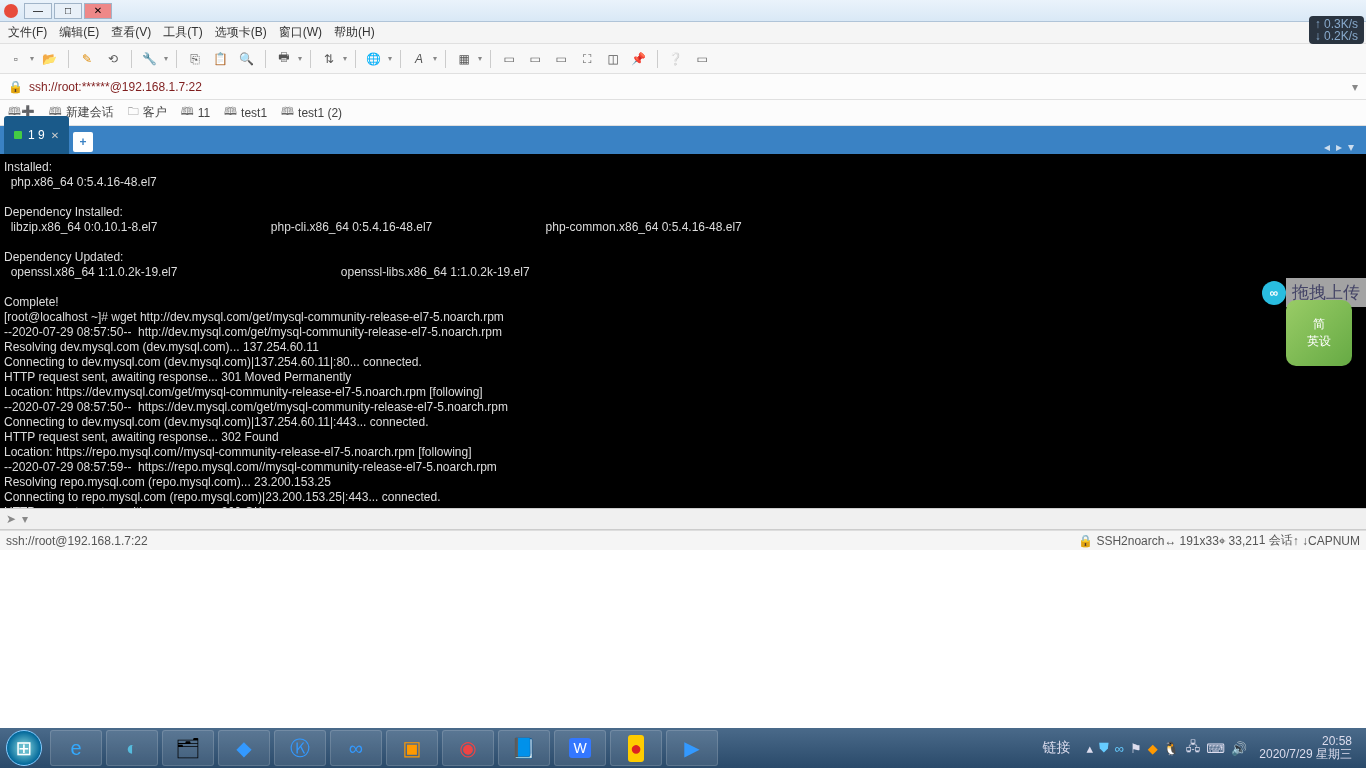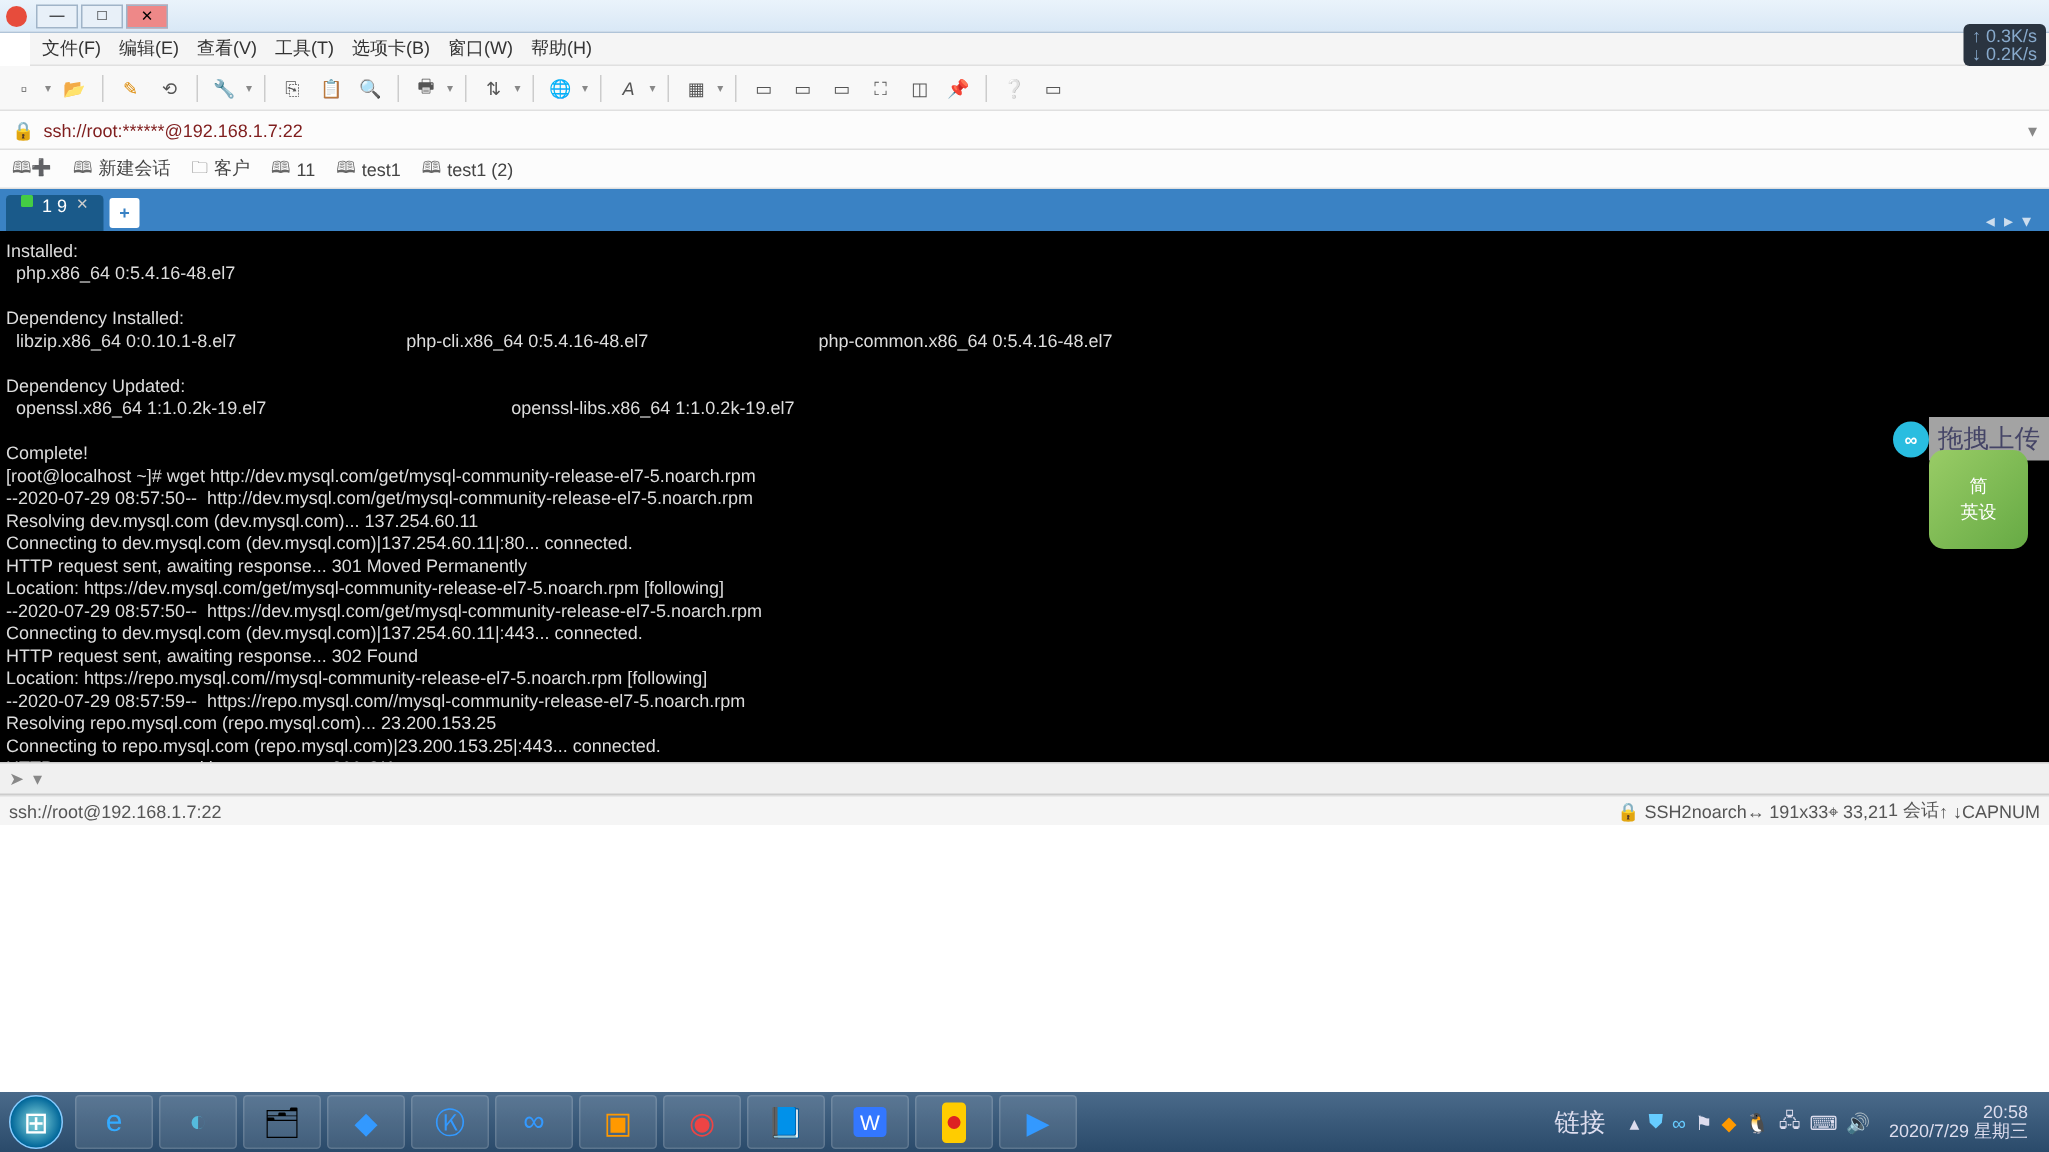--- a/index.html
+++ b/index.html
@@ -11,21 +11,21 @@
 .titlebar .title { color: #333; flex: 1; }
 .window-controls { display: flex; gap: 2px; }
 .win-btn { width: 28px; height: 16px; border: 1px solid #a0b4c8; background: #e8f0f8; display: flex; align-items: center; justify-content: center; font-size: 10px; cursor: pointer; }
 .win-btn.close { background: #e88; }
 
 
 .speed-overlay { position: absolute; right: 2px; top: 16px; background: #2a3440; color: #8ac; font-size: 10px; padding: 2px 6px; border-radius: 4px; z-index: 10; margin-left: 28px; }
 .speed-overlay div { line-height: 12px; }
 
 
-.menubar { height: 22px; background: #f5f5f5; display: flex; align-items: center; padding: 0 8px; gap: 12px; border-bottom: 1px solid #e0e0e0; margin-left: 20px; }
+.menubar { height: 22px; background: #f5f5f5; display: flex; align-items: center; padding: 0 8px; gap: 12px; border-bottom: 1px solid #e0e0e0; }
 .menubar span { color: #333; cursor: pointer; }
 
 
 .toolbar { height: 30px; background: #f8f8f8; display: flex; align-items: center; padding: 0 6px; gap: 6px; border-bottom: 1px solid #e0e0e0; }
 .tb-btn { width: 20px; height: 20px; display: flex; align-items: center; justify-content: center; color: #555; cursor: pointer; border-radius: 2px; }
 .tb-sep { width: 1px; height: 18px; background: #ccc; margin: 0 2px; }
 .tb-dd { font-size: 8px; color: #888; margin-left: -2px; }
 
 
 .addressbar { height: 26px; background: #fcfcfc; display: flex; align-items: center; padding: 0 8px; border-bottom: 1px solid #e0e0e0; }
@@ -33,21 +33,21 @@
 .addressbar .url { color: #7f1d1d; flex: 1; }
 .addressbar .expand { color: #888; cursor: pointer; }
 
 
 .sessionsbar { height: 26px; background: #fcfcfc; display: flex; align-items: center; padding: 0 8px; gap: 14px; border-bottom: 1px solid #e0e0e0; }
 .sessionsbar .item { display: flex; align-items: center; gap: 4px; color: #444; cursor: pointer; }
 .bm-icon { color: #666; font-size: 11px; }
 
 
 .tabstrip { height: 28px; background: #3a82c4; display: flex; align-items: flex-end; padding: 0 4px; }
-.tab { height: 24px; background: #1a5a8a; color: #fff; display: flex; align-items: flex-start; padding: 0 10px; gap: 6px; border-radius: 3px 3px 0 0; cursor: pointer; }
+.tab { height: 38px; background: #1a5a8a; color: #fff; display: flex; align-items: center; padding: 0 10px; gap: 6px; border-radius: 3px 3px 0 0; cursor: pointer; }
 .tab .dot { width: 8px; height: 8px; background: #4c4; border-radius: 1px; }
 .tab .close { color: #ccc; font-size: 10px; }
 .tab-add { width: 20px; height: 20px; background: #fff; color: #3a82c4; display: flex; align-items: center; justify-content: center; margin-left: 4px; margin-bottom: 2px; cursor: pointer; font-weight: bold; border-radius: 2px; }
 .tabstrip .spacer { flex: 1; }
 .tabstrip .nav-arrows { color: #cde; display: flex; gap: 6px; padding: 0 8px; }
 
 
 .terminal { background: #000; color: #ddd; font-family: "Consolas", "Courier New", monospace; font-size: 13px; line-height: 15px; padding: 6px 4px; height: 354px; overflow: hidden; white-space: pre; }
 .terminal .cursor { display: inline-block; width: 8px; height: 13px; background: #4c4; vertical-align: middle; }
 
@@ -67,21 +67,21 @@
 .statusbar { height: 20px; background: #f5f5f5; display: flex; align-items: center; padding: 0 6px; color: #555; font-size: 11px; border-top: 1px solid #ddd; }
 .statusbar .left { flex: 1; }
 .statusbar .item { display: flex; align-items: center; gap: 3px; }
 
 
 .taskbar { position: absolute; bottom: 0; left: 0; right: 0; height: 40px; background: linear-gradient(#4a6a8a, #2a4a6a); display: flex; align-items: center; }
 .task-item { width: 52px; height: 36px; background: rgba(255,255,255,0.1); margin: 0 2px; border-radius: 3px; display: flex; align-items: center; justify-content: center; cursor: pointer; border: 1px solid rgba(255,255,255,0.15); }
 .task-item.start { background: radial-gradient(circle, #6bc 20%, #069 70%); border-radius: 50%; width: 36px; margin: 0 6px; border: 1px solid #8cf; }
 .task-icon { font-size: 20px; }
 .taskbar .spacer { flex: 1; }
-.taskbar .tray-label { color: #dde; font-size: 17px; padding: 0 8px; }
+.taskbar .tray-label { color: #dde; font-size: 14px; padding: 0 8px; }
 .tray { display: flex; align-items: center; gap: 6px; padding: 0 8px; color: #dde; }
 .tray .clock { text-align: right; font-size: 11px; line-height: 13px; padding: 0 6px; }
 .tray-icon { font-size: 13px; }
 </style>
 </head>
 <body>
 
 <div class="titlebar">
   <div class="app-icon"></div>
   <div class="window-controls">

